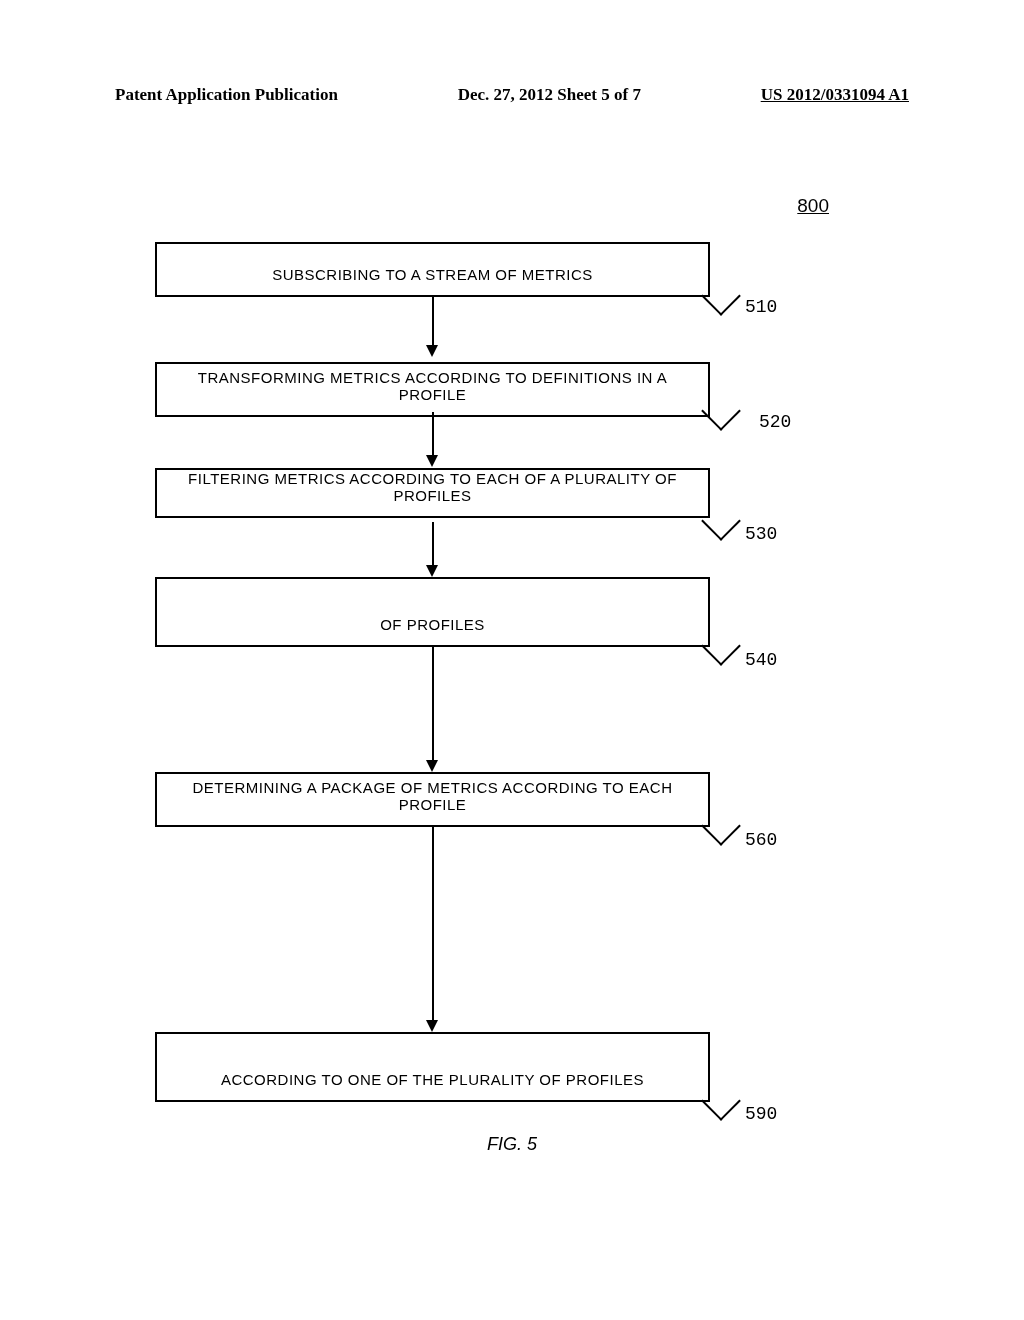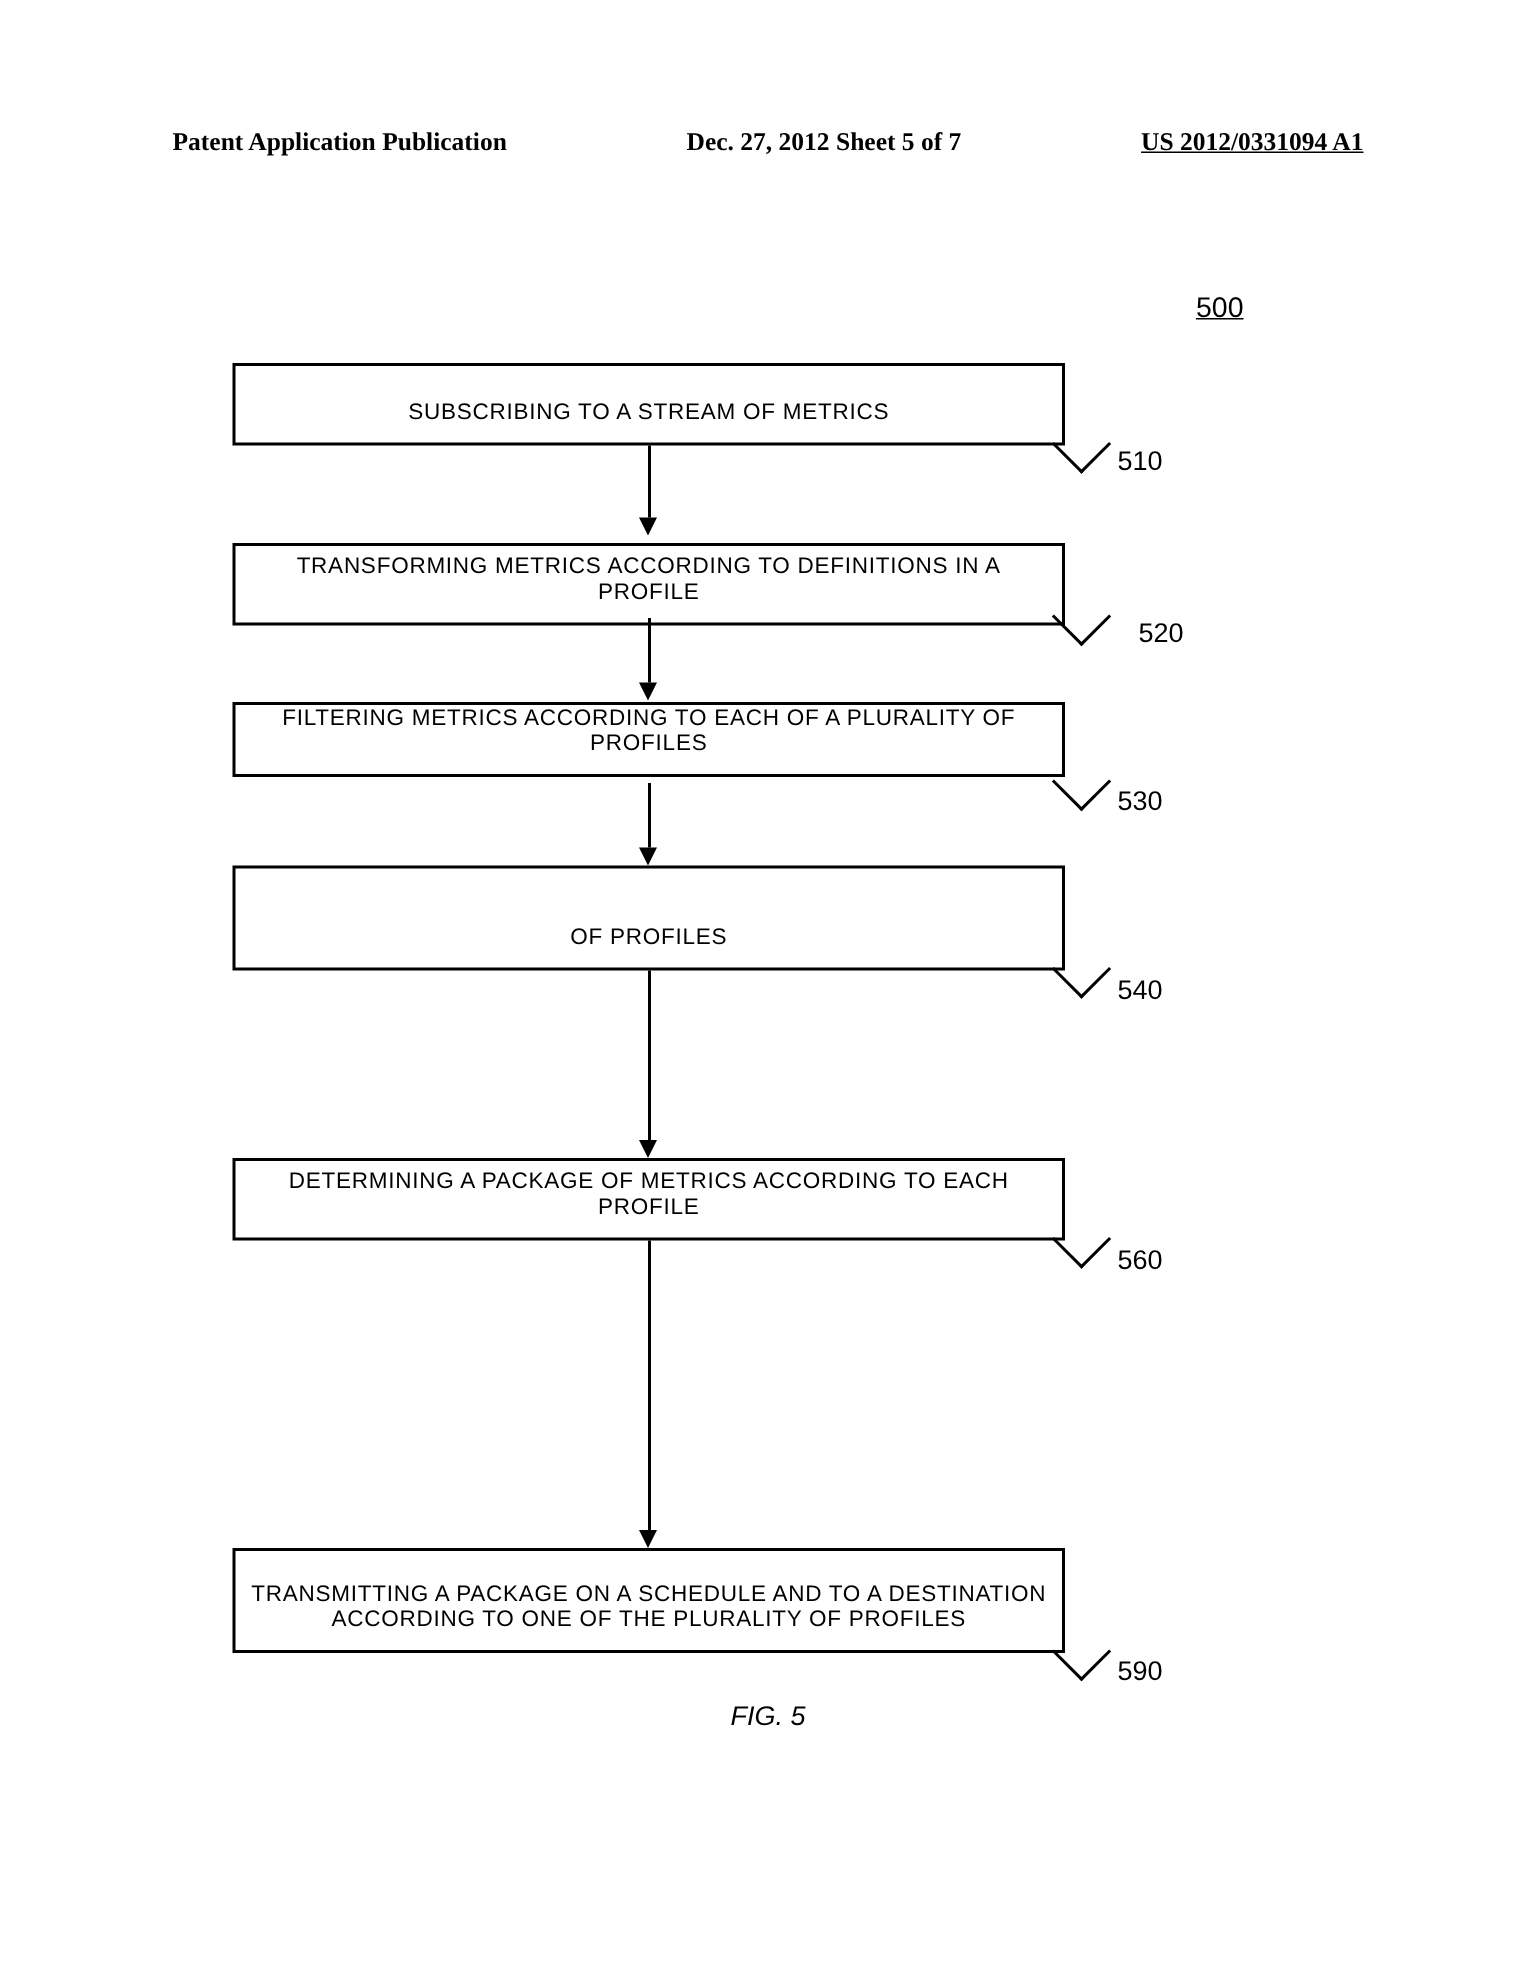--- a/index.html
+++ b/index.html
@@ -58,21 +58,21 @@
       letter-spacing: 0.5px;
       display: flex;
       flex-direction: column;
       justify-content: flex-end;
       align-items: center;
       padding: 12px 8px;
     }
     .ref-num {
       position: absolute;
       font-size: 18px;
-      font-family: Liberation Sans, sans-serif;
+      font-family: Liberation Mono, monospace;
     }
     .arrow-line {
       position: absolute;
       width: 2px;
       background: #000;
       left: 277px;
     }
     .arrow-head {
       position: absolute;
       width: 0;
@@ -135,21 +135,21 @@
   </style>
 </head>
 <body>
 
 <div class="header">
   <span class="header-left">Patent Application Publication</span>
   <span class="header-center">Dec. 27, 2012  Sheet 5 of 7</span>
   <span class="header-right">US 2012/0331094 A1</span>
 </div>
 
-<div class="figure-label">500</div>
+<div class="figure-label">800</div>
 
 <div class="diagram">
 
   <div class="box box1">
     <span>SUBSCRIBING TO A STREAM OF METRICS</span>
   </div>
   <div class="lead-line lead1"></div>
   <div class="ref-num ref1">510</div>
   <div class="arrow-line line1"></div>
   <div class="arrow-head head1"></div>
@@ -180,21 +180,20 @@
 
   <div class="box box5">
     <span>DETERMINING A PACKAGE OF METRICS ACCORDING TO EACH PROFILE</span>
   </div>
   <div class="lead-line lead5"></div>
   <div class="ref-num ref5">560</div>
   <div class="arrow-line line5"></div>
   <div class="arrow-head head5"></div>
 
   <div class="box box6">
-    <span>TRANSMITTING A PACKAGE ON A SCHEDULE AND TO A DESTINATION</span>
     <span>ACCORDING TO ONE OF THE PLURALITY OF PROFILES</span>
   </div>
   <div class="lead-line lead6"></div>
   <div class="ref-num ref6">590</div>
 
 </div>
 
 <div class="fig-caption">FIG. 5</div>
 
 </body></html>

